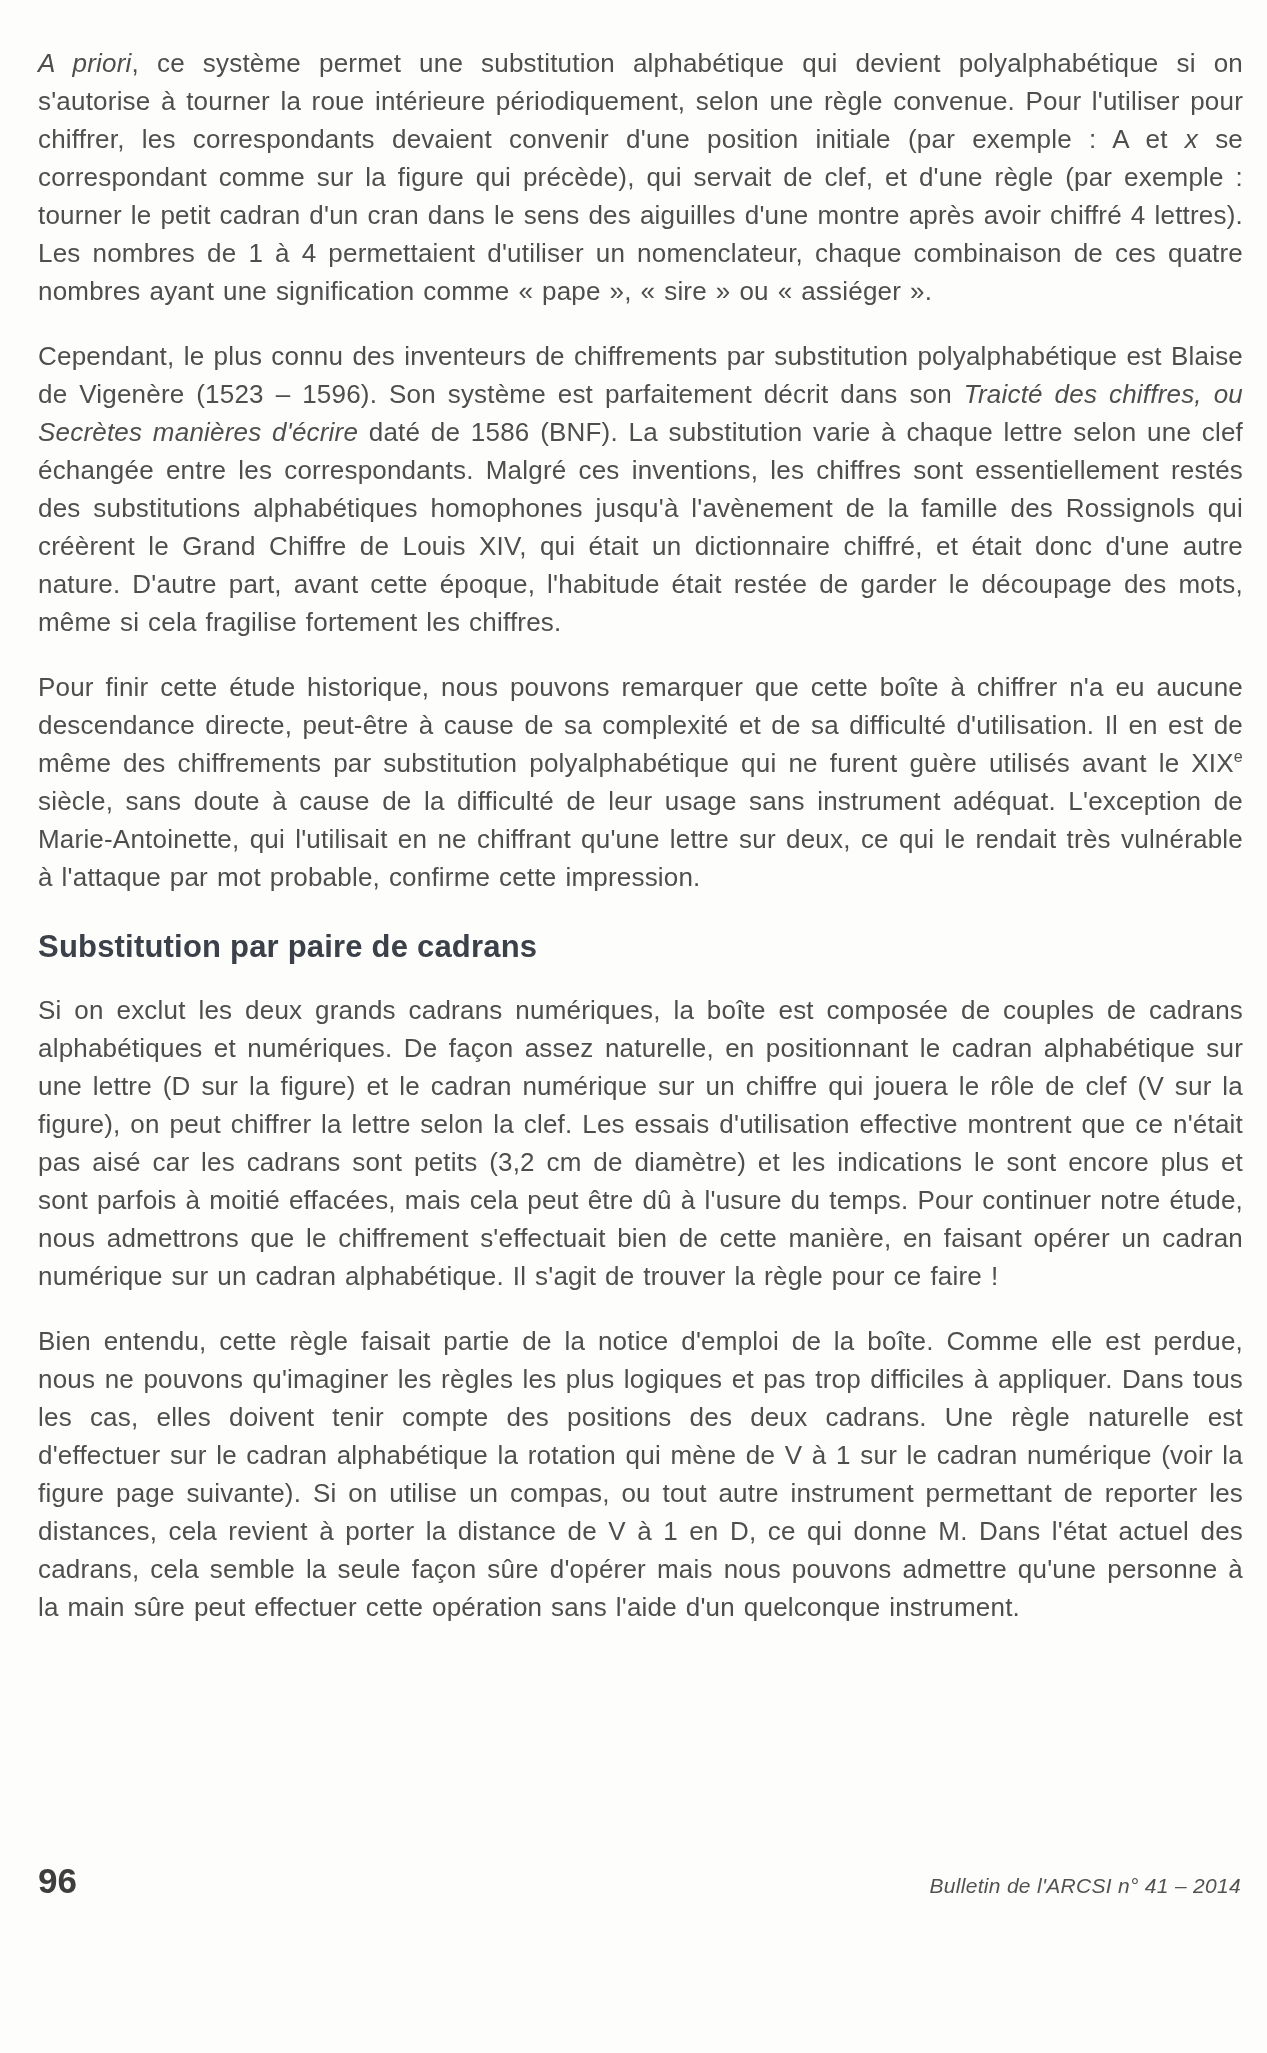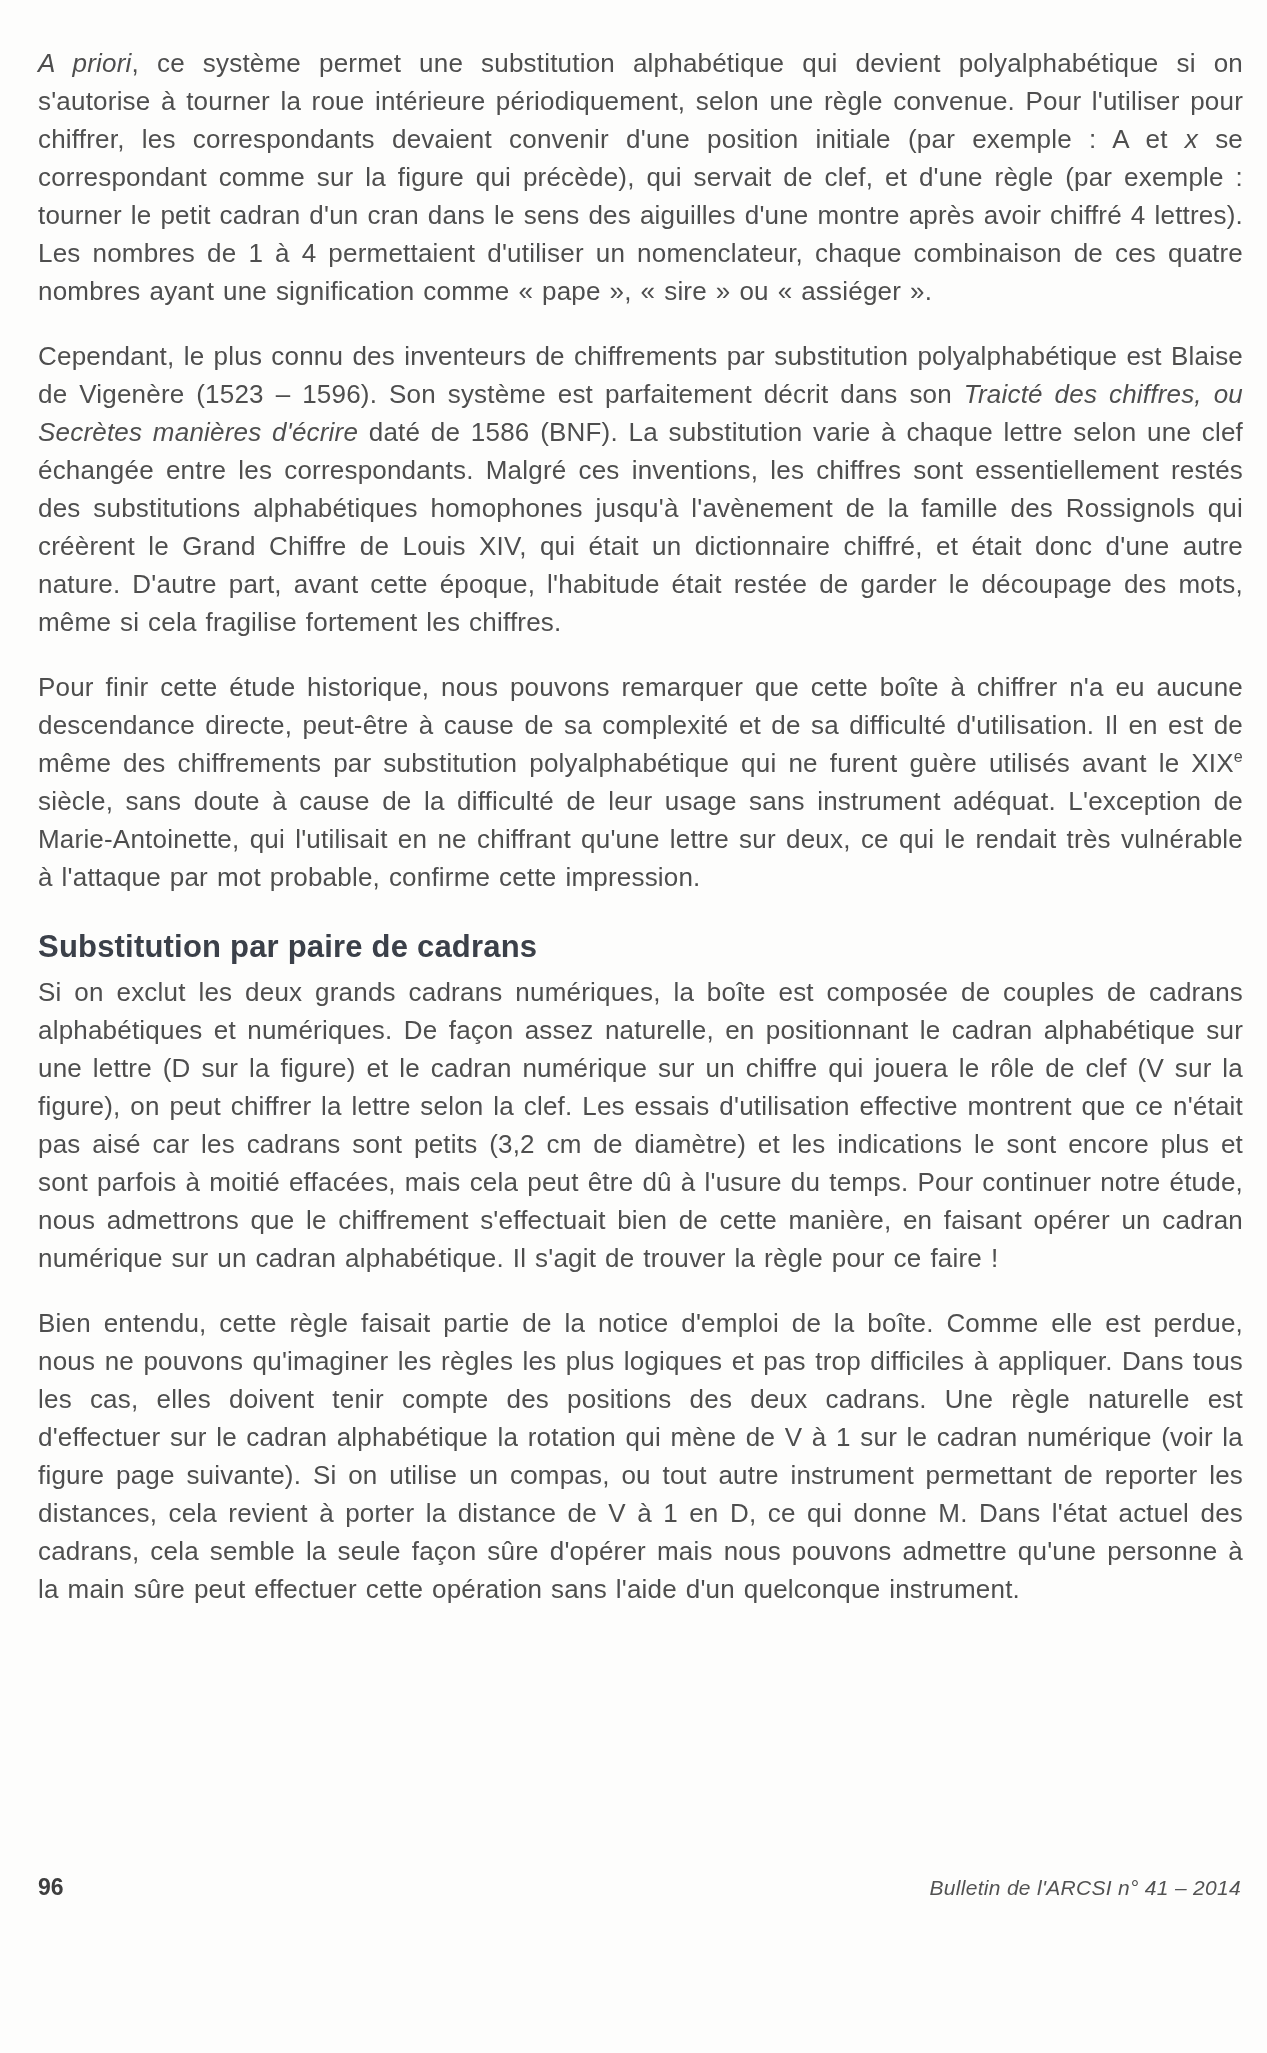--- a/index.html
+++ b/index.html
@@ -31,38 +31,38 @@
   }
   article p em {
     font-style: italic;
   }
   article p sup {
     font-size: 0.62em;
     line-height: 0;
     vertical-align: super;
   }
   article h2 {
-    margin: 30px 0 5px 0;
+    margin: 30px 0 23px 0;
     font-size: 31px;
     line-height: 42px;
     font-weight: 700;
     color: #3b4049;
     letter-spacing: 0.2px;
   }
   footer {
     position: absolute;
     left: 38px;
     right: 26px;
     bottom: 10px;
     display: flex;
     justify-content: space-between;
     align-items: baseline;
   }
   .page-number {
-    font-size: 23px;
+    font-size: 35px;
     font-weight: 700;
     color: #3e3e3e;
   }
   .journal-ref {
     font-size: 21px;
     font-style: italic;
     color: #525252;
     letter-spacing: 0.3px;
   }
 </style>

